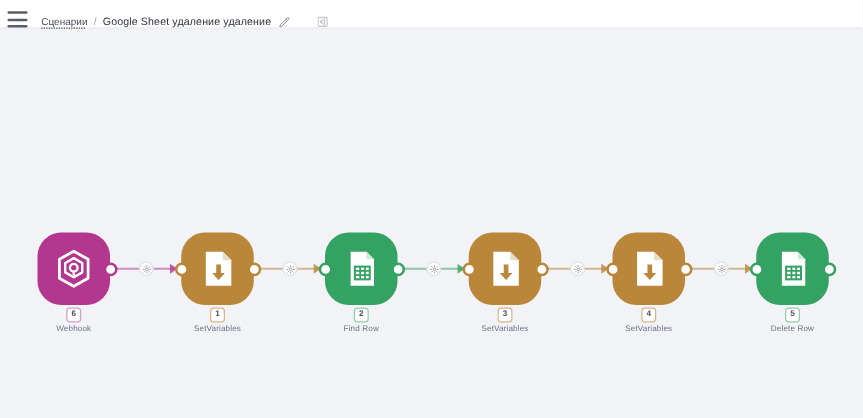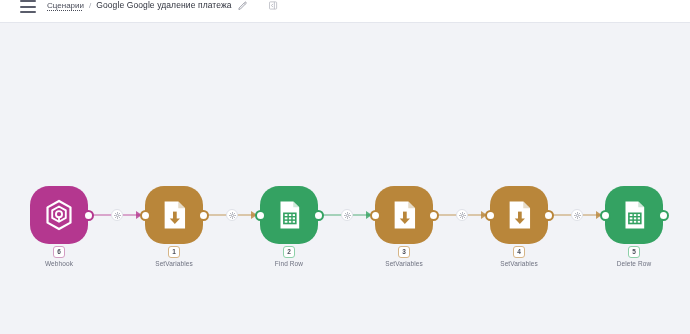--- a/index.html
+++ b/index.html
@@ -13,22 +13,22 @@
 
   
   .topbar {
     position: absolute;
     top: 0; left: 0;
     width: 690px;
     height: 23px;
     background: #ffffff;
     border-bottom: 1px solid #e4e6ed;
     display: flex;
-    align-items: flex-start;
-    padding-left: 20px;
+    align-items: flex-end;
+    padding-left: 6px;
     z-index: 10;
   }
   .hamburger {
     width: 16px;
     height: 13px;
     display: flex;
     flex-direction: column;
     justify-content: space-between;
     cursor: pointer;
     margin-right: 11px;
@@ -201,21 +201,21 @@
 
 <div class="topbar">
   <div class="hamburger">
     <span></span>
       <span></span>
       <span></span>
   </div>
   <div class="breadcrumb">
     <span class="crumb-link">Сценарии</span>
     <span class="crumb-sep">/</span>
-    <span class="crumb-title">Google Google удаление платежа</span>
+    <span class="crumb-title">Google Sheet удаление удаление</span>
     <span class="pencil-icon">
       <svg width="9" height="9" viewBox="0 0 16 16">
         <path d="M2 12.5 L10.5 4 L12.5 6 L4 14.5 L1.5 15 Z" fill="none" stroke="#55586a" stroke-width="1.3"></path>
         <path d="M10.5 4 L12.2 2.3 A1.2 1.2 0 0 1 14.2 4.3 L12.5 6" fill="none" stroke="#55586a" stroke-width="1.3"></path>
       </svg>
     </span>
     <span class="collapse-icon">
       <svg width="10" height="9" viewBox="0 0 16 14">
         <rect x="0.7" y="1.2" width="11.5" height="11.5" rx="1.4" fill="none" stroke="#7c7f8e" stroke-width="1.3"></rect>
         <line x1="8.6" y1="1.2" x2="8.6" y2="12.7" stroke="#7c7f8e" stroke-width="1.3"></line>

